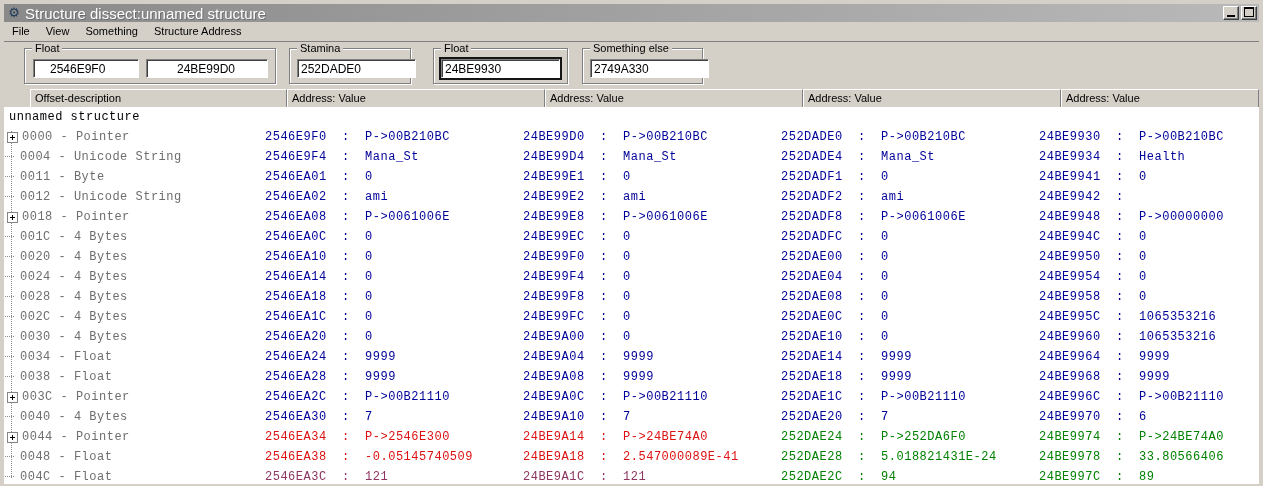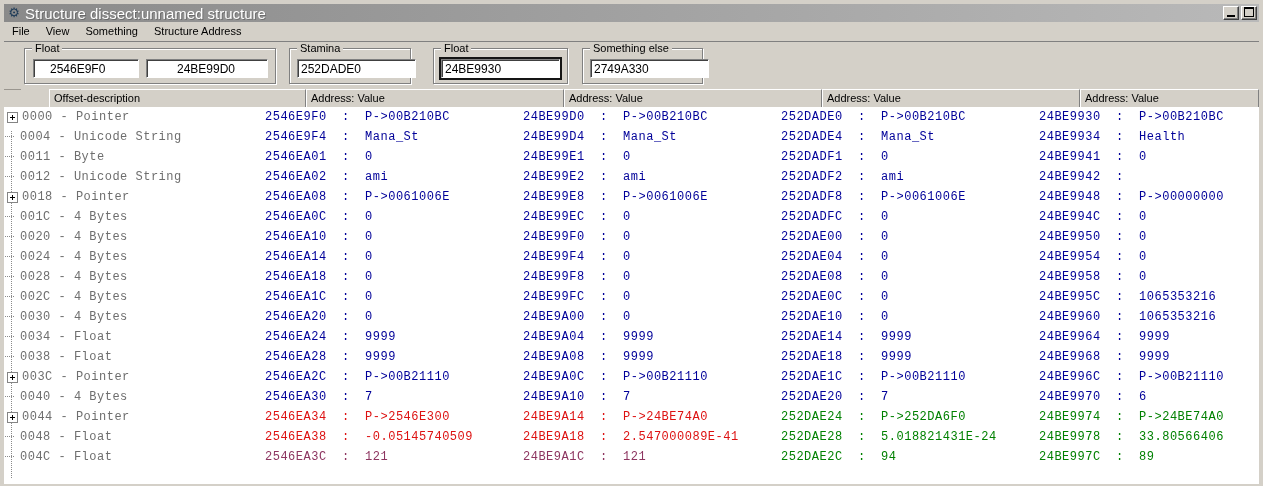--- a/index.html
+++ b/index.html
@@ -70,21 +70,21 @@
     box-shadow:inset 1px 1px 0 #404040;
     font-family:"Liberation Sans",sans-serif;font-size:12px;color:#000;
     padding:1px 3px;box-sizing:border-box;
   }
   .tb-focused{outline:2px solid #151515;outline-offset:0px;}
   .gb-mana .tb.f1{left:8px;width:106px;padding-left:16px;}
   .gb-mana .tb.f2{left:121px;width:122px;padding-left:30px;}
   .gb-stamina .tb.f1,.gb-health .tb.f1,.gb-else .tb.f1{left:7px;width:119px;}
   
   .listheader{
-    position:absolute;left:19px;top:87px;right:2px;height:24px;
+    position:absolute;left:0;top:87px;right:2px;height:24px;
     background:#d4d0c8;display:flex;padding-left:28px;
   }
   .hsec{
     font-size:11px;color:#000;line-height:16px;
     padding:0 0 0 4px;box-sizing:border-box;
     border-top:1px solid #fff;border-left:1px solid #fff;
     border-right:1px solid #808080;border-bottom:1px solid #808080;
     white-space:nowrap;overflow:hidden;
   }
   .w0{width:257px;}.w1{width:258px;}.w2{width:258px;}.w3{width:258px;}.w4{flex:1;}
@@ -159,20 +159,21 @@
 <div class="listheader">
   <div class="hsec w0">Offset-description</div>
   <div class="hsec w1">Address: Value</div>
   <div class="hsec w2">Address: Value</div>
   <div class="hsec w3">Address: Value</div>
   <div class="hsec w4">Address: Value</div>
 </div>
 
 <div class="listarea">
   <div class="tree-rail"></div>
+  <div class="root-row">unnamed structure</div>
 
 <div class="drow"><div class="tcell"><span class="plusbox"></span><span class="offset-label" style="color: rgb(110, 110, 110);">0000 - Pointer</span></div><div class="vcell w1" style="color: rgb(0, 0, 153);">2546E9F0&nbsp; :&nbsp; P-&gt;00B210BC</div><div class="vcell w2" style="color: rgb(0, 0, 153);">24BE99D0&nbsp; :&nbsp; P-&gt;00B210BC</div><div class="vcell w3" style="color: rgb(0, 0, 153);">252DADE0&nbsp; :&nbsp; P-&gt;00B210BC</div><div class="vcell w4" style="color: rgb(0, 0, 153);">24BE9930&nbsp; :&nbsp; P-&gt;00B210BC</div></div>
     <div class="drow"><div class="tcell"><span class="stub"></span><span class="offset-label" style="color: rgb(110, 110, 110);">0004 - Unicode String</span></div><div class="vcell w1" style="color: rgb(0, 0, 153);">2546E9F4&nbsp; :&nbsp; Mana_St</div><div class="vcell w2" style="color: rgb(0, 0, 153);">24BE99D4&nbsp; :&nbsp; Mana_St</div><div class="vcell w3" style="color: rgb(0, 0, 153);">252DADE4&nbsp; :&nbsp; Mana_St</div><div class="vcell w4" style="color: rgb(0, 0, 153);">24BE9934&nbsp; :&nbsp; Health</div></div>
     <div class="drow"><div class="tcell"><span class="stub"></span><span class="offset-label" style="color: rgb(110, 110, 110);">0011 - Byte</span></div><div class="vcell w1" style="color: rgb(0, 0, 153);">2546EA01&nbsp; :&nbsp; 0</div><div class="vcell w2" style="color: rgb(0, 0, 153);">24BE99E1&nbsp; :&nbsp; 0</div><div class="vcell w3" style="color: rgb(0, 0, 153);">252DADF1&nbsp; :&nbsp; 0</div><div class="vcell w4" style="color: rgb(0, 0, 153);">24BE9941&nbsp; :&nbsp; 0</div></div>
     <div class="drow"><div class="tcell"><span class="stub"></span><span class="offset-label" style="color: rgb(110, 110, 110);">0012 - Unicode String</span></div><div class="vcell w1" style="color: rgb(0, 0, 153);">2546EA02&nbsp; :&nbsp; ami</div><div class="vcell w2" style="color: rgb(0, 0, 153);">24BE99E2&nbsp; :&nbsp; ami</div><div class="vcell w3" style="color: rgb(0, 0, 153);">252DADF2&nbsp; :&nbsp; ami</div><div class="vcell w4" style="color: rgb(0, 0, 153);">24BE9942&nbsp; :&nbsp; </div></div>
     <div class="drow"><div class="tcell"><span class="plusbox"></span><span class="offset-label" style="color: rgb(110, 110, 110);">0018 - Pointer</span></div><div class="vcell w1" style="color: rgb(0, 0, 153);">2546EA08&nbsp; :&nbsp; P-&gt;0061006E</div><div class="vcell w2" style="color: rgb(0, 0, 153);">24BE99E8&nbsp; :&nbsp; P-&gt;0061006E</div><div class="vcell w3" style="color: rgb(0, 0, 153);">252DADF8&nbsp; :&nbsp; P-&gt;0061006E</div><div class="vcell w4" style="color: rgb(0, 0, 153);">24BE9948&nbsp; :&nbsp; P-&gt;00000000</div></div>
     <div class="drow"><div class="tcell"><span class="stub"></span><span class="offset-label" style="color: rgb(110, 110, 110);">001C - 4 Bytes</span></div><div class="vcell w1" style="color: rgb(0, 0, 153);">2546EA0C&nbsp; :&nbsp; 0</div><div class="vcell w2" style="color: rgb(0, 0, 153);">24BE99EC&nbsp; :&nbsp; 0</div><div class="vcell w3" style="color: rgb(0, 0, 153);">252DADFC&nbsp; :&nbsp; 0</div><div class="vcell w4" style="color: rgb(0, 0, 153);">24BE994C&nbsp; :&nbsp; 0</div></div>
     <div class="drow"><div class="tcell"><span class="stub"></span><span class="offset-label" style="color: rgb(110, 110, 110);">0020 - 4 Bytes</span></div><div class="vcell w1" style="color: rgb(0, 0, 153);">2546EA10&nbsp; :&nbsp; 0</div><div class="vcell w2" style="color: rgb(0, 0, 153);">24BE99F0&nbsp; :&nbsp; 0</div><div class="vcell w3" style="color: rgb(0, 0, 153);">252DAE00&nbsp; :&nbsp; 0</div><div class="vcell w4" style="color: rgb(0, 0, 153);">24BE9950&nbsp; :&nbsp; 0</div></div>
     <div class="drow"><div class="tcell"><span class="stub"></span><span class="offset-label" style="color: rgb(110, 110, 110);">0024 - 4 Bytes</span></div><div class="vcell w1" style="color: rgb(0, 0, 153);">2546EA14&nbsp; :&nbsp; 0</div><div class="vcell w2" style="color: rgb(0, 0, 153);">24BE99F4&nbsp; :&nbsp; 0</div><div class="vcell w3" style="color: rgb(0, 0, 153);">252DAE04&nbsp; :&nbsp; 0</div><div class="vcell w4" style="color: rgb(0, 0, 153);">24BE9954&nbsp; :&nbsp; 0</div></div>
     <div class="drow"><div class="tcell"><span class="stub"></span><span class="offset-label" style="color: rgb(110, 110, 110);">0028 - 4 Bytes</span></div><div class="vcell w1" style="color: rgb(0, 0, 153);">2546EA18&nbsp; :&nbsp; 0</div><div class="vcell w2" style="color: rgb(0, 0, 153);">24BE99F8&nbsp; :&nbsp; 0</div><div class="vcell w3" style="color: rgb(0, 0, 153);">252DAE08&nbsp; :&nbsp; 0</div><div class="vcell w4" style="color: rgb(0, 0, 153);">24BE9958&nbsp; :&nbsp; 0</div></div>

